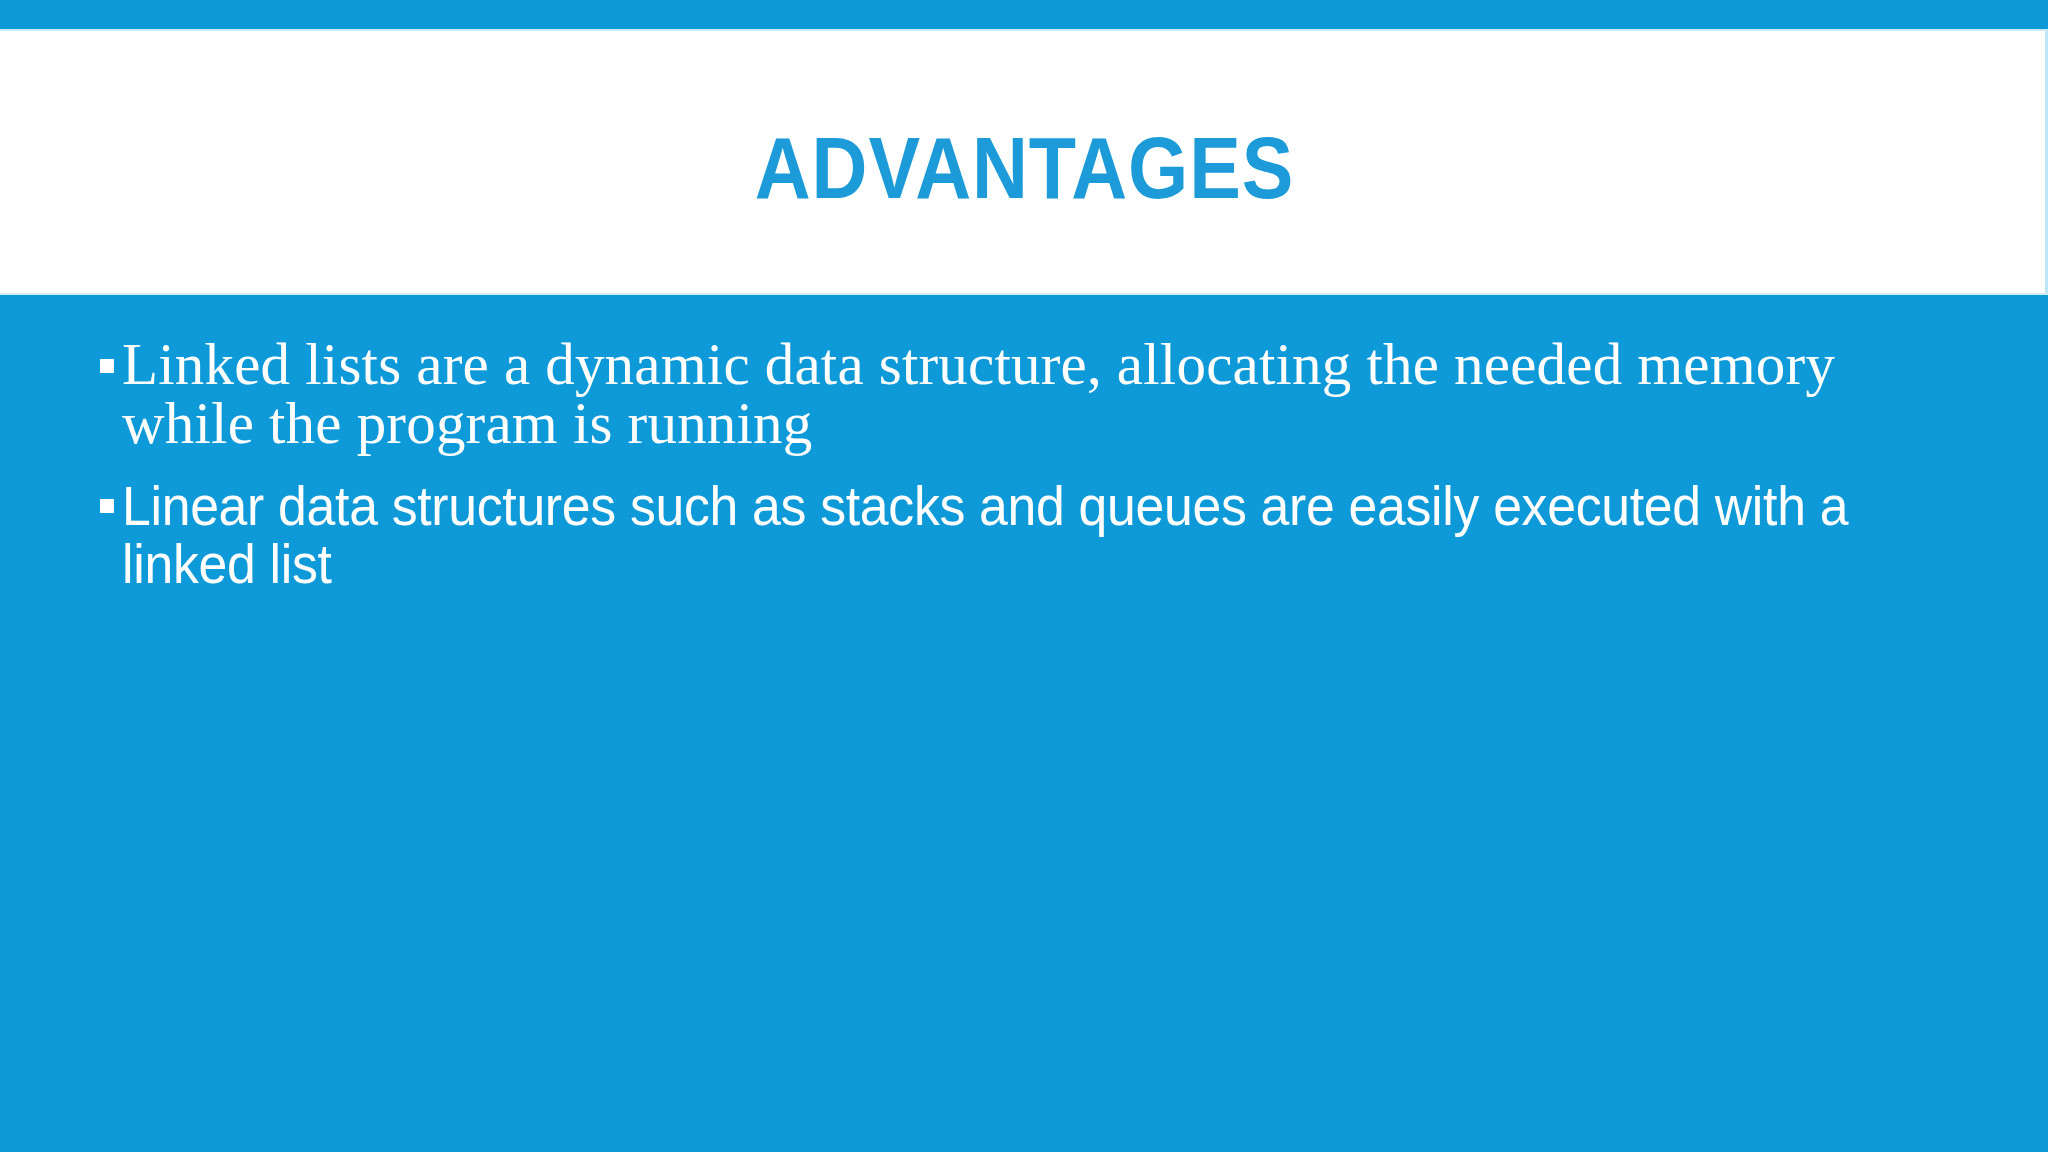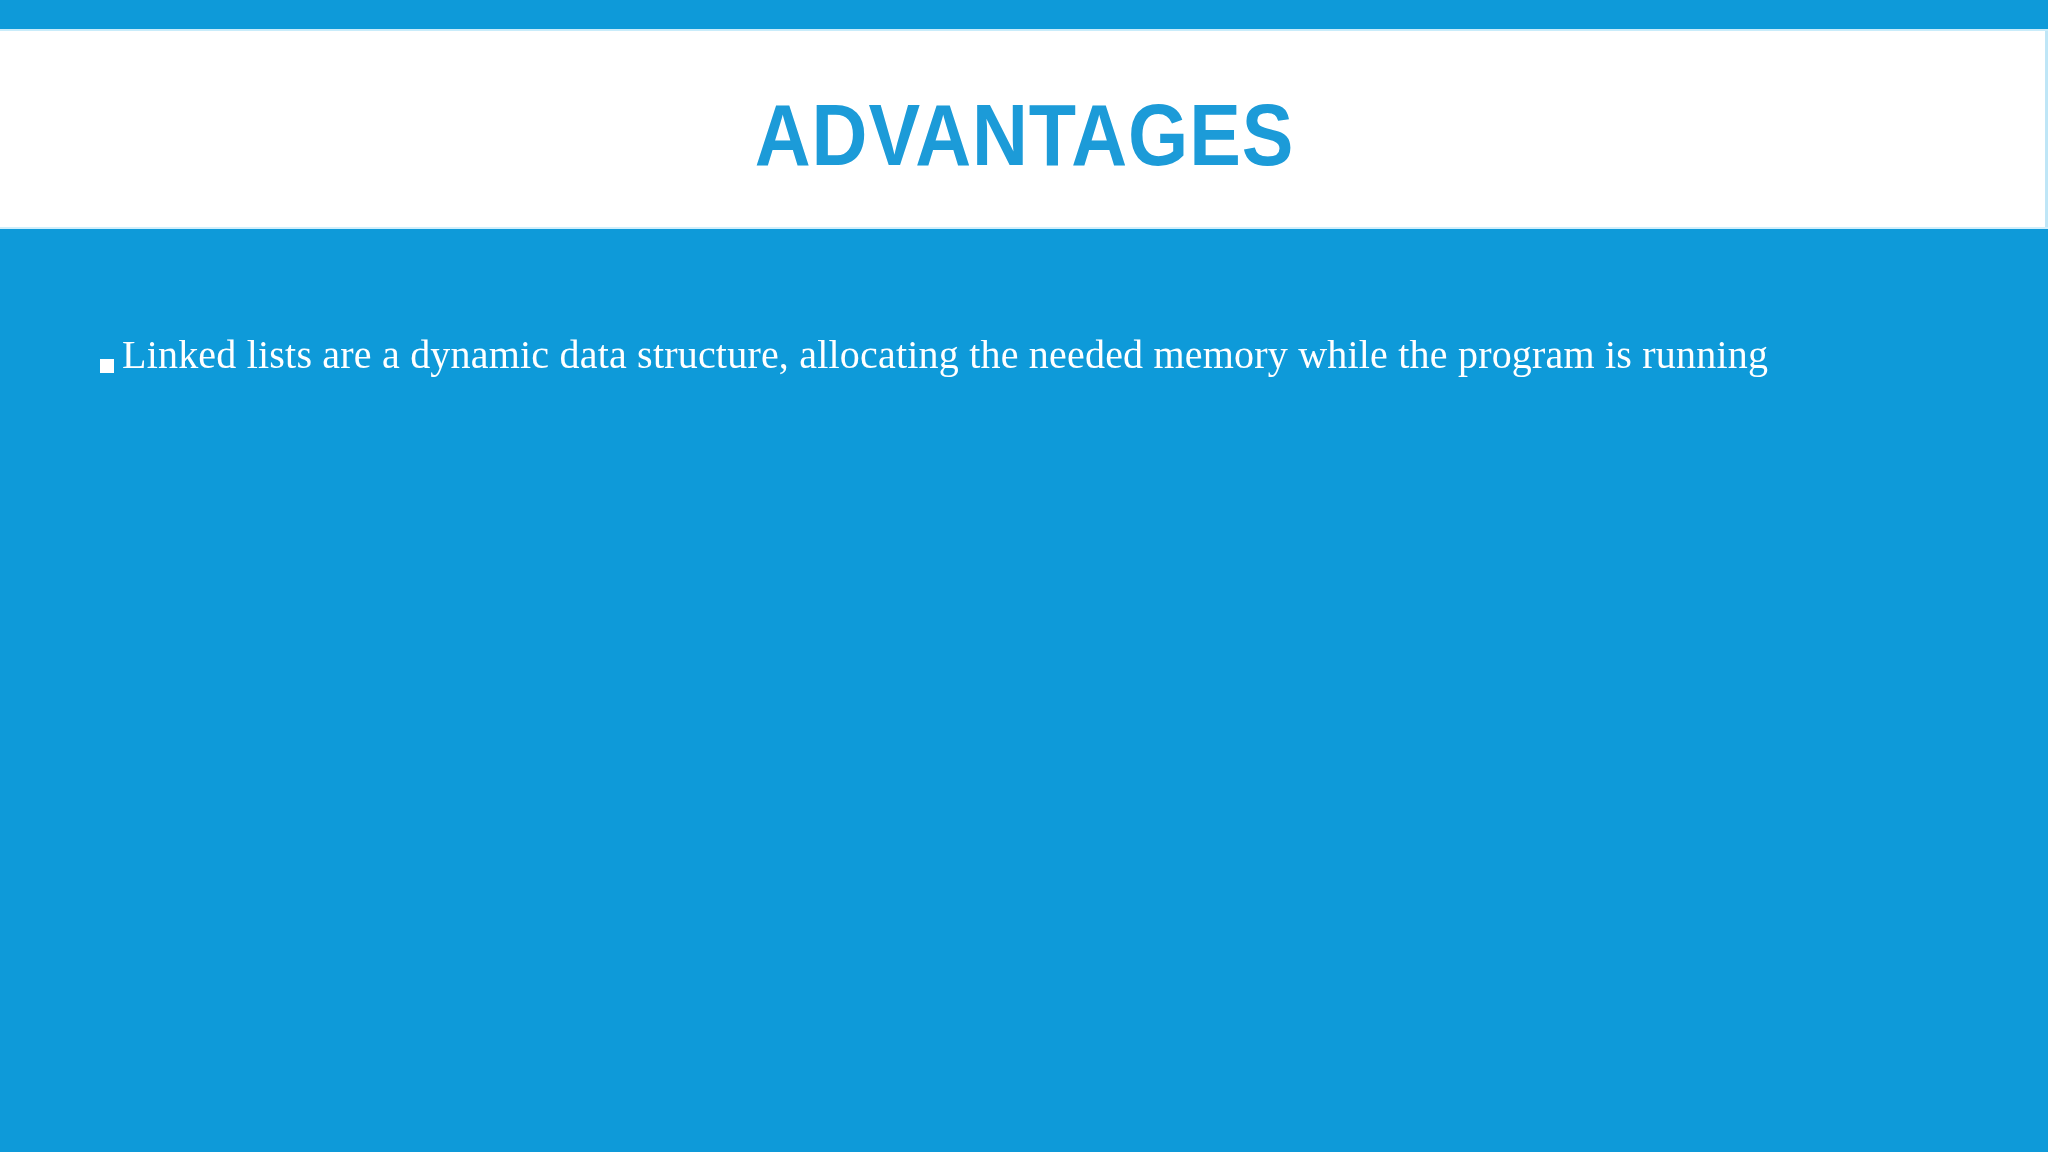--- a/index.html
+++ b/index.html
@@ -31,21 +31,21 @@
     height: 29px;
     background: #0e9ad9;
   }
 
   
   #title-band {
     position: absolute;
     left: 0;
     top: 29px;
     width: 2048px;
-    height: 200px;
+    height: 266px;
     background: #ffffff;
     border-top: 2px solid #c9ecfa;
     border-bottom: 2px solid #cfeefb;
     box-sizing: border-box;
     display: flex;
     align-items: center;
     justify-content: center;
   }
   #title-band::after {
     content: "";
@@ -101,21 +101,21 @@
     flex: 1 1 auto;
     font-size: 53px;
     line-height: 1.06;
     color: #ffffff;
     white-space: pre-line;
   }
 
   
   .bullet-row.serif .bullet-text {
     font-family: "Liberation Serif", "DejaVu Serif", serif;
-    font-size: 40px;
+    font-size: 59px;
     line-height: 1.0;
     letter-spacing: 0.2px;
   }
   .bullet-row.serif .bullet-marker {
     margin-top: 24px;
   }
 
   
   .bullet-row.sans .bullet-text {
     font-family: "Liberation Sans", sans-serif;
@@ -138,16 +138,20 @@
   </div>
 
   <div id="body-area">
 
     <div class="bullet-row serif">
       <span class="bullet-marker"></span>
       <span class="bullet-text">Linked lists are a dynamic data structure, allocating the needed memory while the program is running</span>
     </div>
 
 
+    <div class="bullet-row sans">
+      <span class="bullet-marker"></span>
+      <span class="bullet-text">Linear data structures such as stacks and queues are easily executed with a linked list</span>
+    </div>
 
 
   </div>
 </div>
 
 </body></html>

